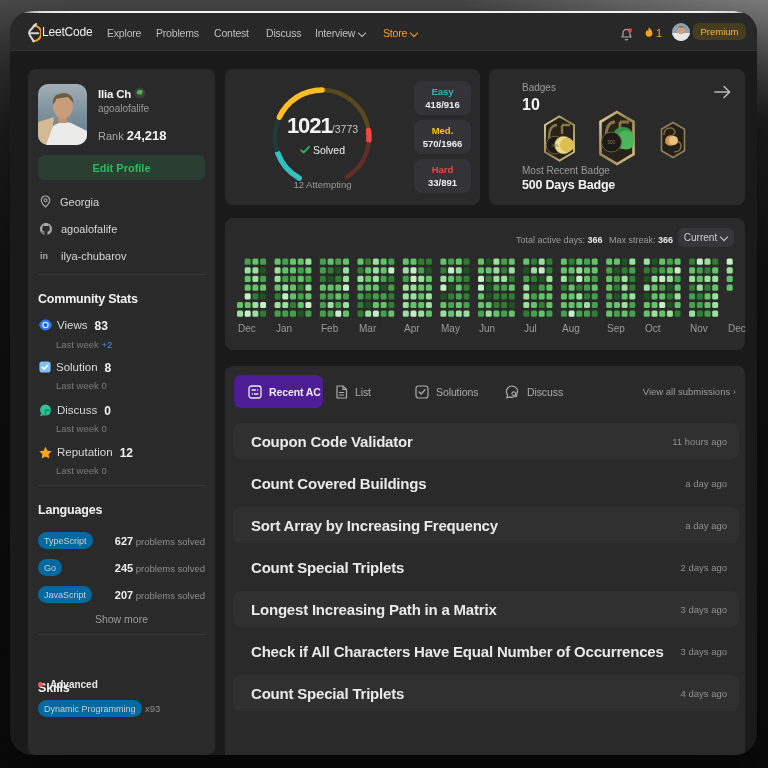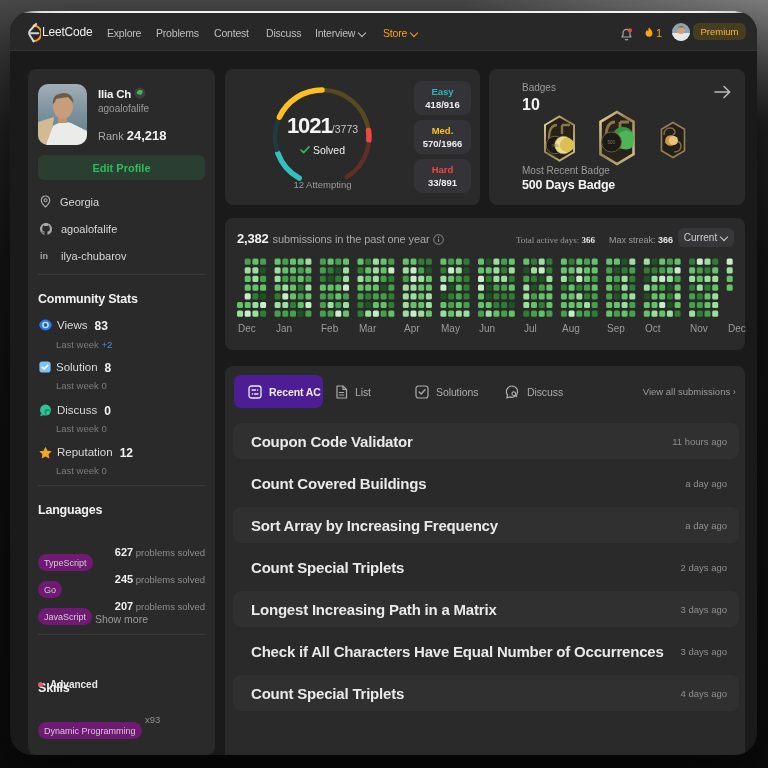--- a/index.html
+++ b/index.html
@@ -43,21 +43,21 @@
   .srow svg{margin-right:9px;}
   .divider{position:absolute;left:10px;width:167px;height:1px;background:#3a3a3a;}
   .shead{position:absolute;left:10px;font-size:12.5px;font-weight:bold;color:#f0f0f0;letter-spacing:-0.2px;}
   .stat{position:absolute;left:11px;height:16px;display:flex;}
   .stat svg{margin-right:5px;}
   .stat .lbl{font-size:11.5px;color:#d8d8d8;}
   .stat .num{font-size:12px;font-weight:bold;color:#f2f2f2;margin-left:7px;}
   .lastwk{position:absolute;left:28px;font-size:9.5px;color:#7c7c7c;}
   .lastwk .plus{color:#4a90e2;}
   .pill{display:inline-flex;align-items:center;height:17px;padding:0 6px;border-radius:9px;
-    background:#701a75;color:#cfcfcf;font-size:9px;white-space:nowrap;margin-top:22px;}
+    background:#0369a1;color:#cfcfcf;font-size:9px;white-space:nowrap;}
   .lrow{position:absolute;left:10px;width:167px;display:flex;align-items:center;justify-content:space-between;}
   .lrow .cnt{font-size:9.5px;color:#8f8f8f;white-space:nowrap;}
   .lrow .cnt b{font-size:11px;color:#f0f0f0;}
   .showmore{position:absolute;left:0;width:187px;text-align:center;font-size:10.5px;color:#9b9b9b;}
   .adv{position:absolute;left:10px;font-size:10px;font-weight:bold;color:#e8e8e8;display:flex;align-items:center;}
   .adv:before{content:"";width:5px;height:5px;border-radius:50%;background:#e65a5a;margin-right:7px;}
   .skrow{position:absolute;left:10px;display:flex;align-items:center;gap:3.5px;font-size:9.5px;color:#8f8f8f;}
 
   
   #prog{left:215px; top:58px; width:255px; height:136px;}
@@ -336,26 +336,21 @@
         <path d="M4 14 C4 9 7 7 10 7 C13 7 15 9 15 12 L5 22 M14 31 C19 31 21 28 21 25 C21 21 18 20 15 21" fill="none" stroke="#7c6a44" stroke-width="1.5"></path>
         <circle cx="10.5" cy="19.5" r="5.3" fill="#cf9a50"></circle>
         <circle cx="13.5" cy="19.5" r="4.5" fill="#eac47e"></circle>
       </g>
     </svg>
     <span class="mrb1">Most Recent Badge</span>
     <span class="mrb2">500 Days Badge</span>
   </div>
 
   <div class="card" id="heat">
-    <span class="hmtitle"><b>2,382</b>submissions in the past one year <svg width="11" height="11" viewBox="0 0 11 11" style="vertical-align:-1.5px">
-          <circle cx="5.5" cy="5.5" r="4.8" fill="none" stroke="#8a8a8a" stroke-width="1"></circle>
-          <rect x="5" y="4.8" width="1.1" height="3.2" fill="#8a8a8a"></rect>
-          <rect x="5" y="2.6" width="1.1" height="1.2" fill="#8a8a8a"></rect>
-        </svg></span>
-    <span class="hmright" style="left:291px;font-family:Liberation Serif, serif;">Total active days: <b>366</b></span>
+    <span class="hmright" style="left:291px;">Total active days: <b>366</b></span>
     <span class="hmright" style="left:384px;">Max streak: <b>366</b></span>
     <div class="curbtn">Current<span class="chev" style="margin-left:0"></span></div>
     <svg class="hm" width="520" height="110" viewBox="0 0 520 110">
         <rect x="12.0" y="83.90" width="6" height="6.2" rx="1.5" fill="#63c368"></rect>
         <rect x="12.0" y="92.58" width="6" height="6.2" rx="1.5" fill="#9adf9d"></rect>
         <rect x="19.7" y="40.50" width="6" height="6.2" rx="1.5" fill="#44a04b"></rect>
         <rect x="19.7" y="49.18" width="6" height="6.2" rx="1.5" fill="#9adf9d"></rect>
         <rect x="19.7" y="57.86" width="6" height="6.2" rx="1.5" fill="#63c368"></rect>
         <rect x="19.7" y="66.54" width="6" height="6.2" rx="1.5" fill="#63c368"></rect>
         <rect x="19.7" y="75.22" width="6" height="6.2" rx="1.5" fill="#c6efc8"></rect>

